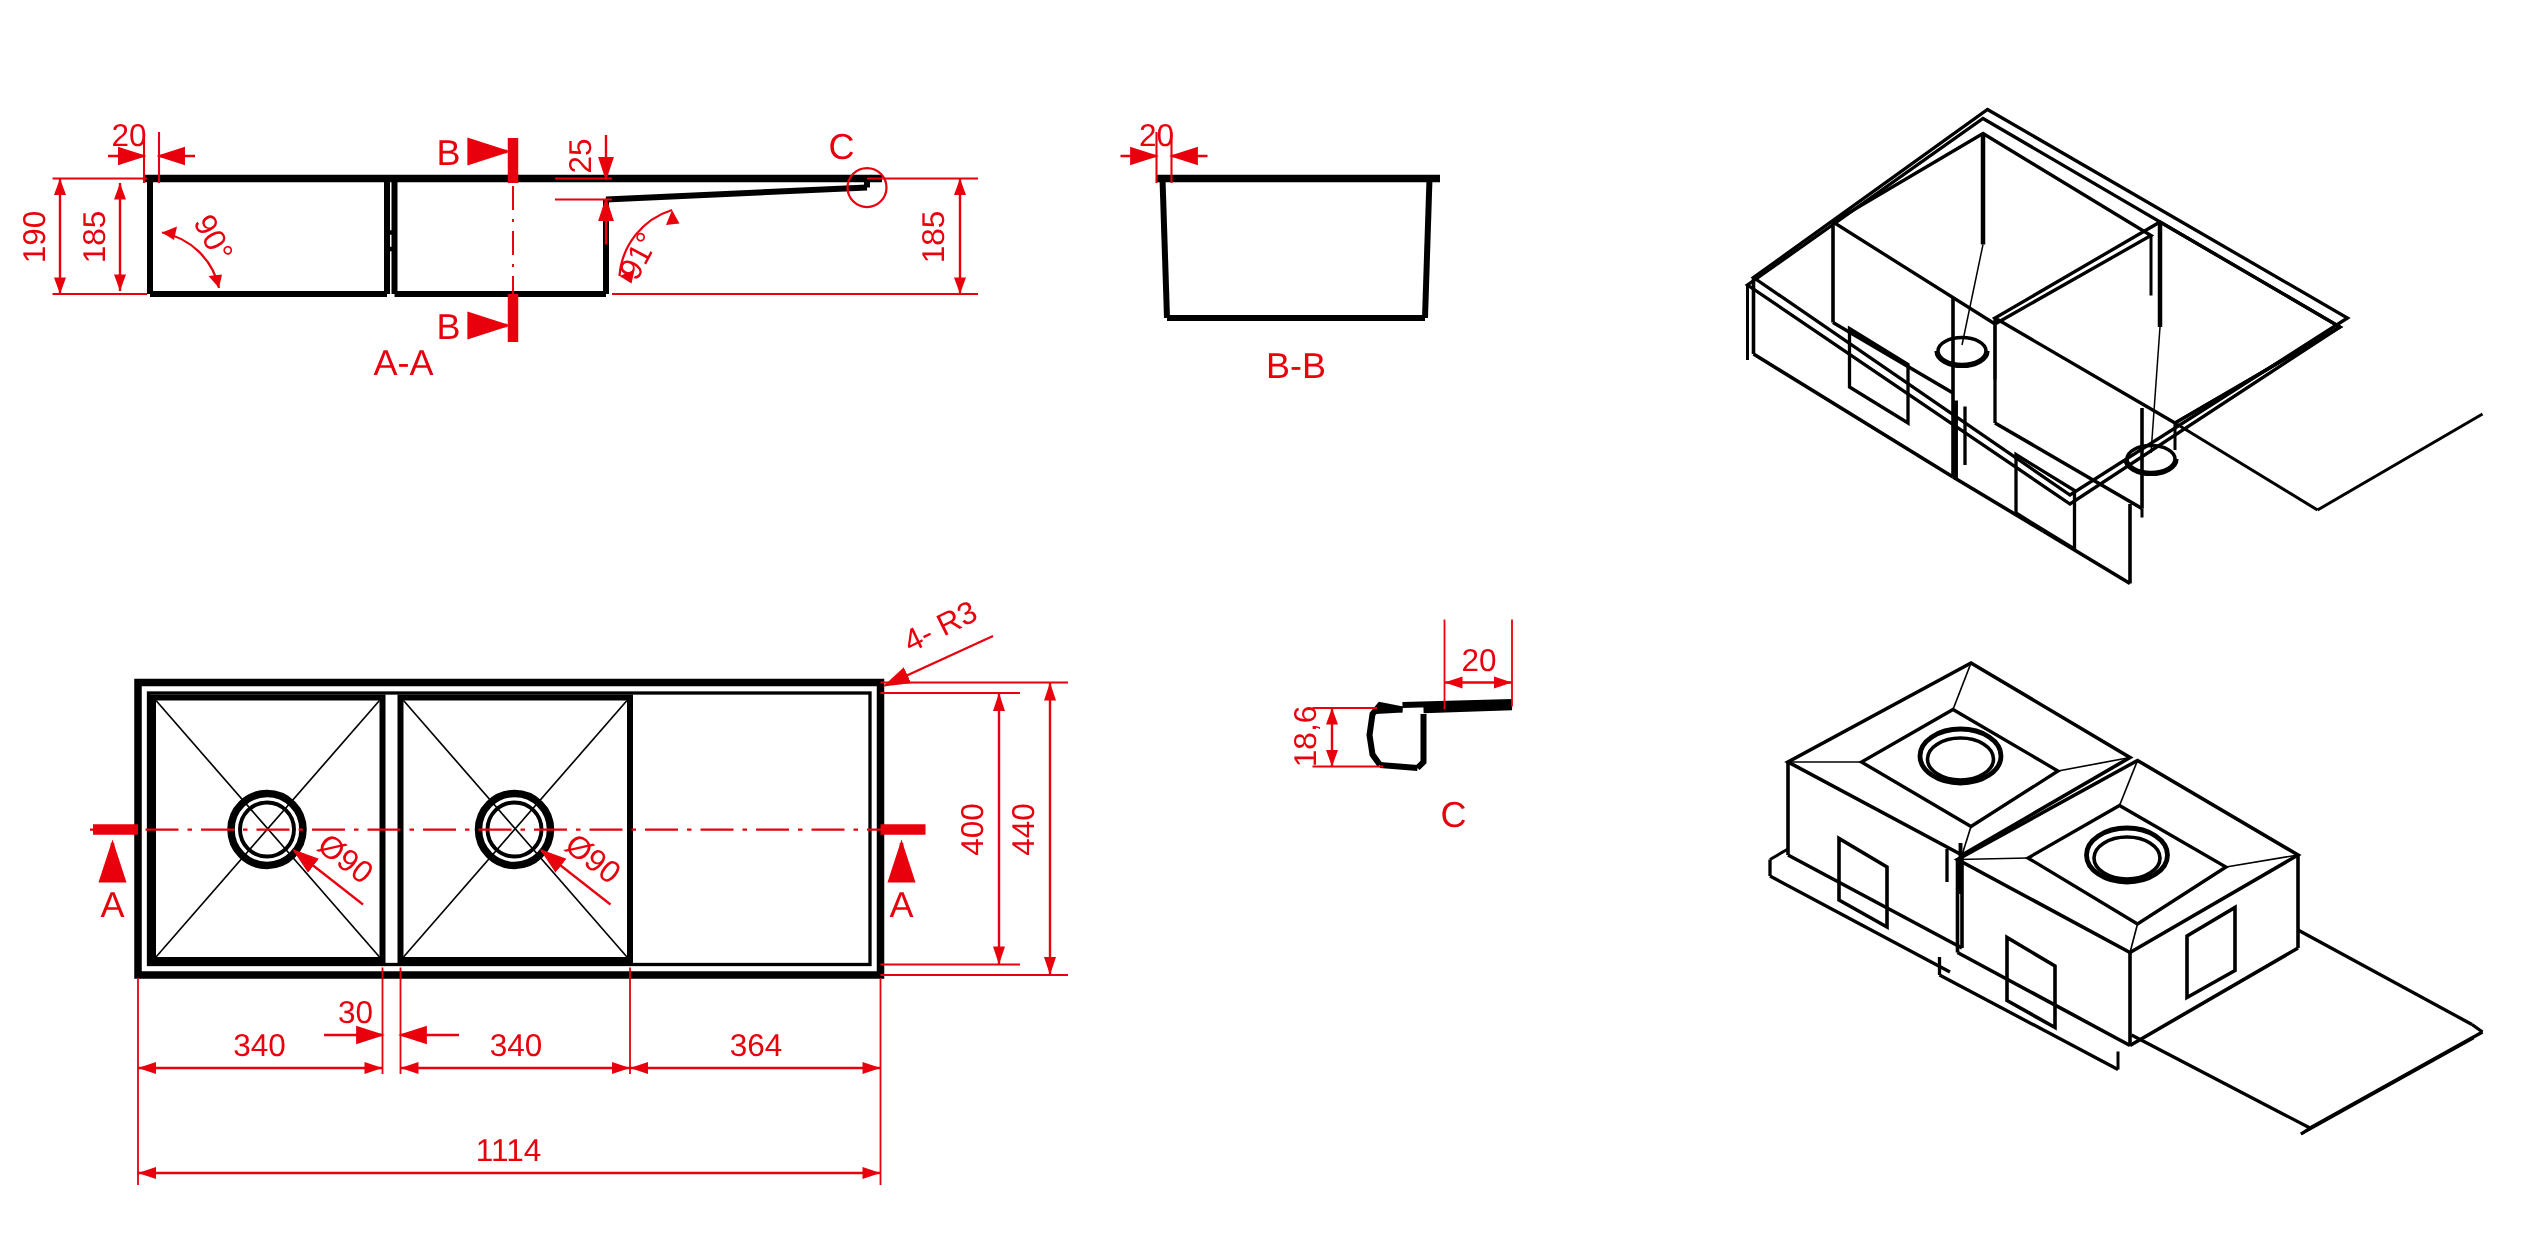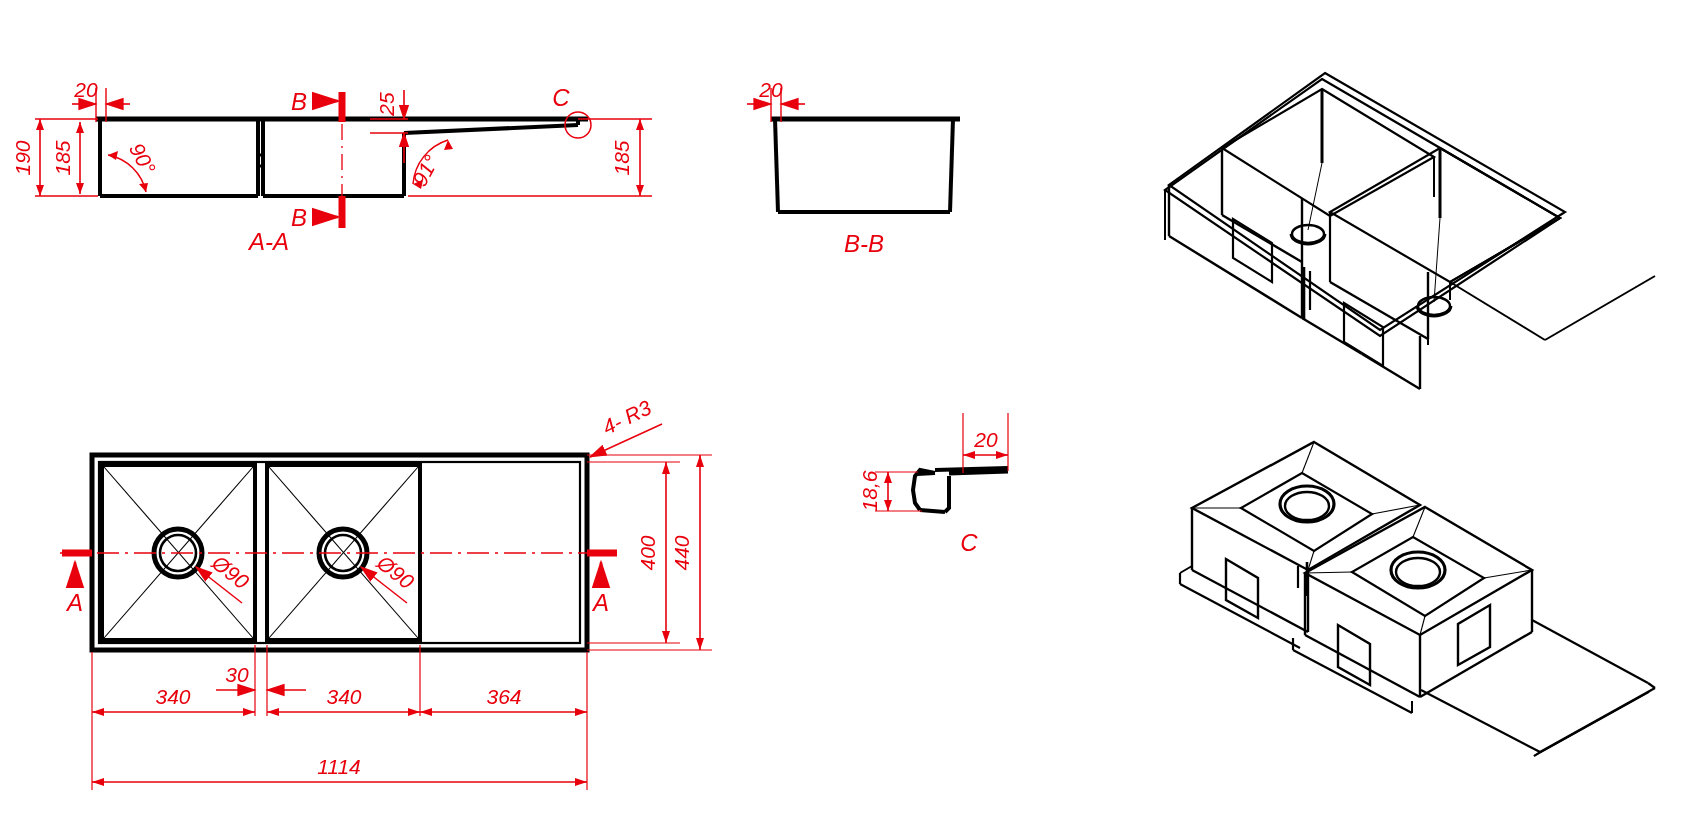--- a/index.html
+++ b/index.html
@@ -1,18 +1,18 @@
 <!DOCTYPE html>
 <html><head>
 <meta charset="utf-8">
 <style>
   html,body{margin:0;padding:0;background:#ffffff;}
   body{width:1690px;height:838px;position:relative;overflow:hidden;
        font-family:"Liberation Sans",sans-serif;}
-  #sheet{position:absolute;left:0;top:0;width:1690px;height:594px;font-style:italic;}
+  #sheet{position:absolute;left:0;top:0;width:1690px;height:594px;}
   svg{position:absolute;left:0;top:0;width:1690px;height:838px;}
   .blk{fill:none;stroke:#000000;}
   .red{fill:none;stroke:#e8000d;}
   .redf{fill:#e8000d;stroke:none;}
   text{font-family:"Liberation Sans",sans-serif;fill:#e8000d;}
   .dim{font-size:21px;}
   .lbl{font-size:24px;}
 </style>
 </head>
 <body>

